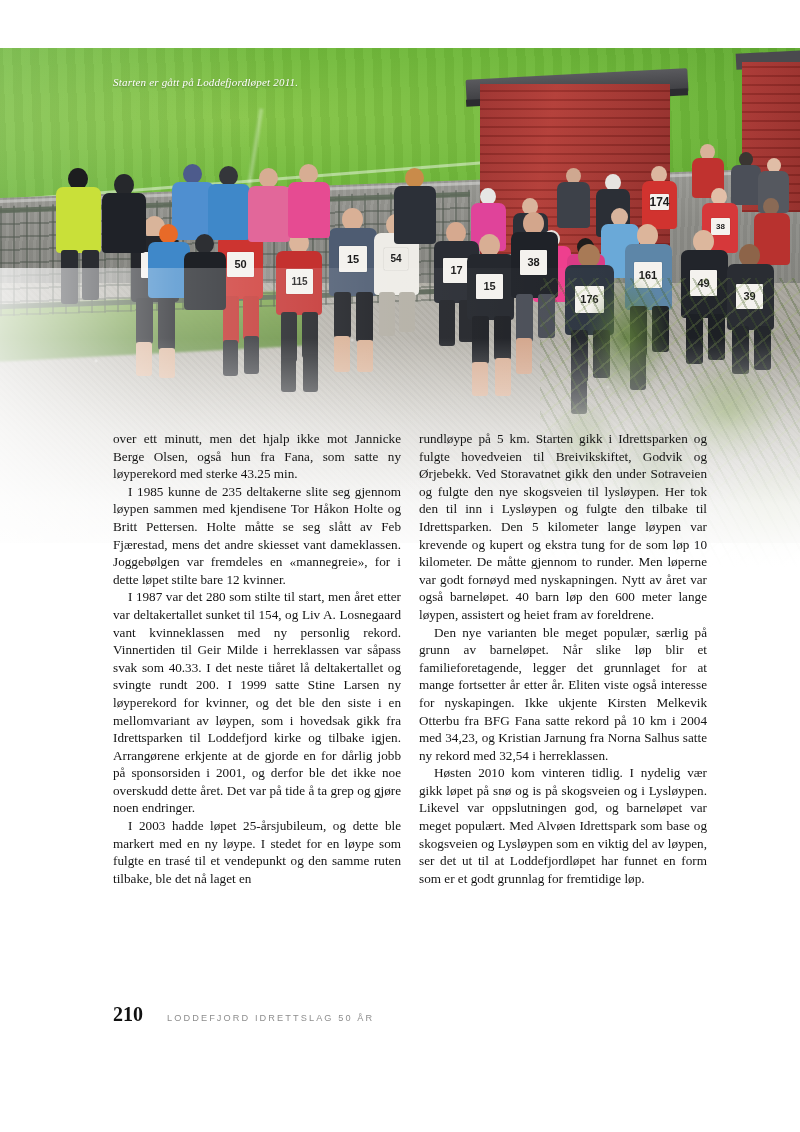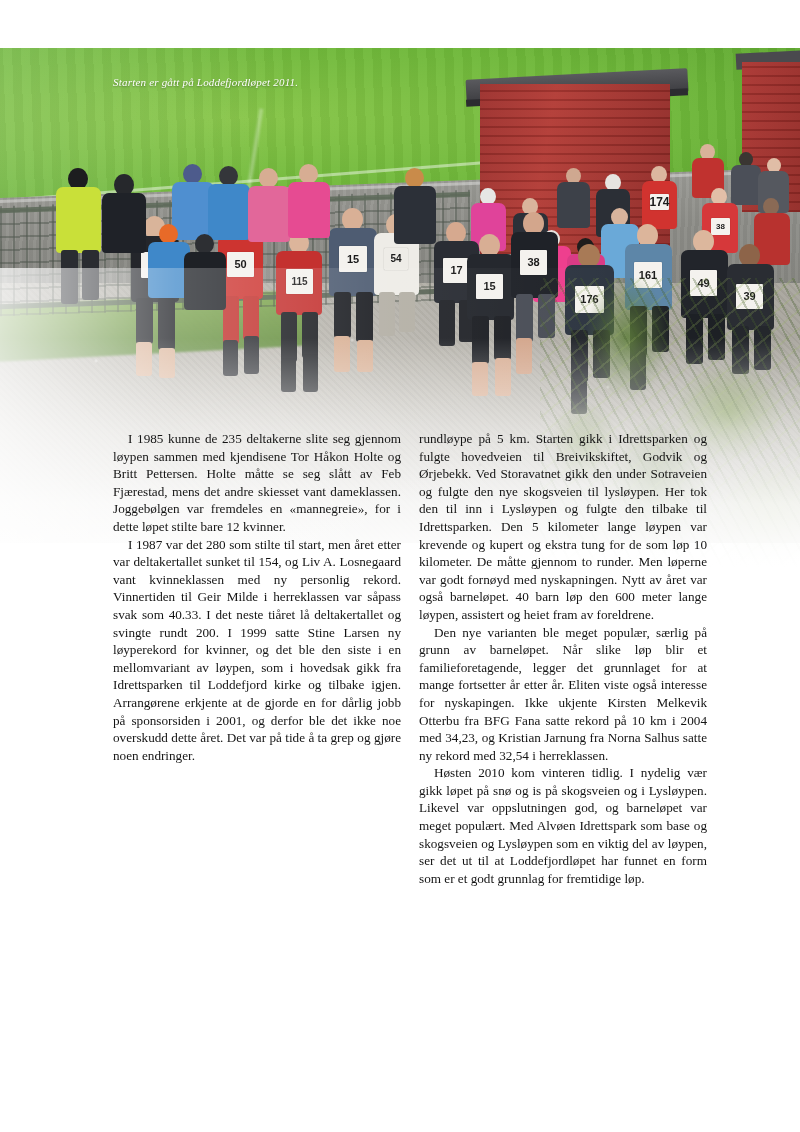--- a/index.html
+++ b/index.html
@@ -517,24 +517,30 @@
 
       <div class="photo-fade"></div>
       <div class="photo-fade-side"></div>
     </div>
   </div>
 
   <div class="caption">Starten er gått på Loddefjordløpet 2011.</div>
 
   <div class="columns">
     <div class="col">
+      <p>over ett minutt, men det hjalp ikke mot Jannicke Berge Olsen, også hun fra Fana, som satte ny løyperekord med sterke 43.25 min.</p>
       <p class="indent">I 1985 kunne de 235 deltakerne slite seg gjennom løypen sammen med kjendisene Tor Håkon Holte og Britt Pettersen. Holte måtte se seg slått av Feb Fjærestad, mens det andre skiesset vant dameklassen. Joggebølgen var fremdeles en «mannegreie», for i dette løpet stilte bare 12 kvinner.</p>
       <p class="indent">I 1987 var det 280 som stilte til start, men året etter var deltakertallet sunket til 154, og Liv A. Losnegaard vant kvinneklassen med ny personlig rekord. Vinnertiden til Geir Milde i herreklassen var såpass svak som 40.33. I det neste tiåret lå deltakertallet og svingte rundt 200. I 1999 satte Stine Larsen ny løyperekord for kvinner, og det ble den siste i en mellomvariant av løypen, som i hovedsak gikk fra Idrettsparken til Loddefjord kirke og tilbake igjen. Arrangørene erkjente at de gjorde en for dårlig jobb på sponsorsiden i 2001, og derfor ble det ikke noe overskudd dette året. Det var på tide å ta grep og gjøre noen endringer.</p>
+      <p class="indent">I 2003 hadde løpet 25-årsjubileum, og dette ble markert med en ny løype. I stedet for en løype som fulgte en trasé til et vendepunkt og den samme ruten tilbake, ble det nå laget en</p>
     </div>
     <div class="col">
       <p>rundløype på 5 km. Starten gikk i Idrettsparken og fulgte hovedveien til Breivikskiftet, Godvik og Ørjebekk. Ved Storavatnet gikk den under Sotraveien og fulgte den nye skogsveien til lysløypen. Her tok den til inn i Lysløypen og fulgte den tilbake til Idrettsparken. Den 5 kilometer lange løypen var krevende og kupert og ekstra tung for de som løp 10 kilometer. De måtte gjennom to runder. Men løperne var godt fornøyd med nyskapningen. Nytt av året var også barneløpet. 40 barn løp den 600 meter lange løypen, assistert og heiet fram av foreldrene.</p>
       <p class="indent">Den nye varianten ble meget populær, særlig på grunn av barneløpet. Når slike løp blir et familieforetagende, legger det grunnlaget for at mange fortsetter år etter år. Eliten viste også interesse for nyskapingen. Ikke ukjente Kirsten Melkevik Otterbu fra BFG Fana satte rekord på 10 km i 2004 med 34,23, og Kristian Jarnung fra Norna Salhus satte ny rekord med 32,54 i herreklassen.</p>
       <p class="indent">Høsten 2010 kom vinteren tidlig. I nydelig vær gikk løpet på snø og is på skogsveien og i Lysløypen. Likevel var oppslutningen god, og barneløpet var meget populært. Med Alvøen Idrettspark som base og skogsveien og Lysløypen som en viktig del av løypen, ser det ut til at Loddefjordløpet har funnet en form som er et godt grunnlag for fremtidige løp.</p>
     </div>
   </div>
 
+  <div class="footer">
+    <div class="folio">210</div>
+    <div class="running-head">LODDEFJORD IDRETTSLAG 50 ÅR</div>
+  </div>
 
 </div>
 
 </body></html>

